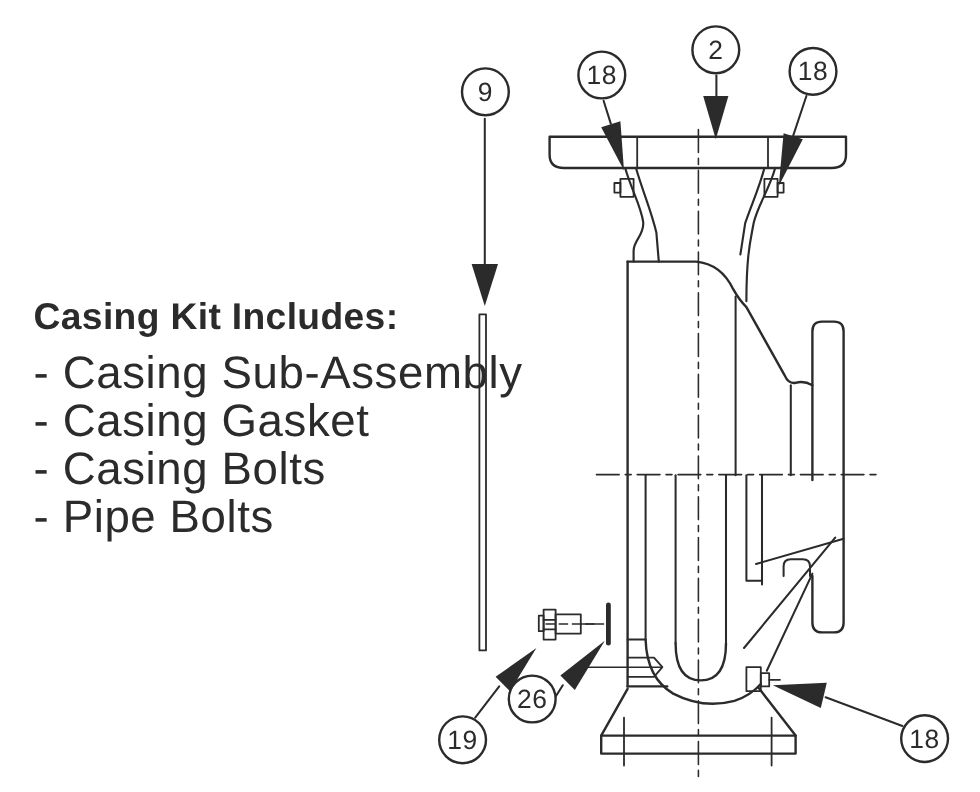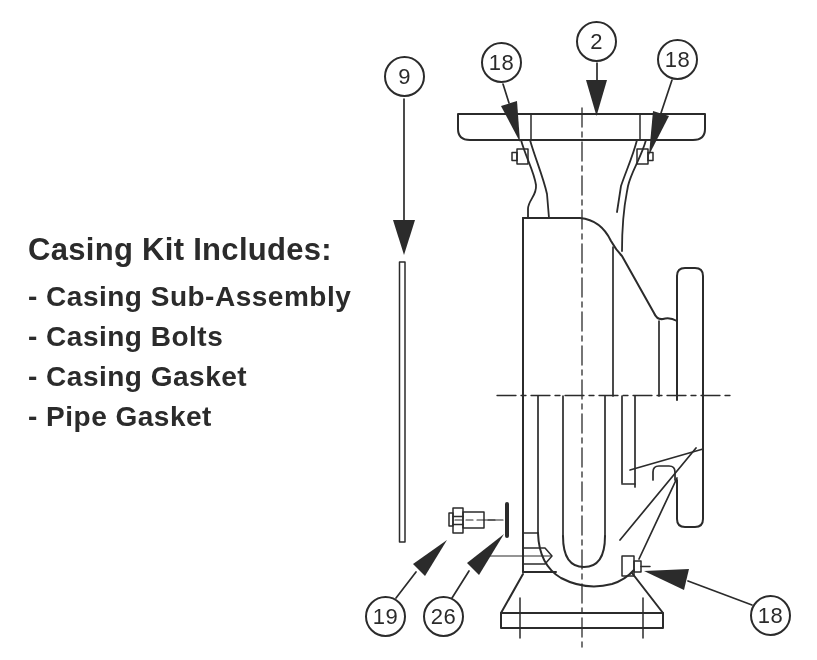--- a/index.html
+++ b/index.html
@@ -1,23 +1,23 @@
 <!DOCTYPE html>
 <html><head>
 <meta charset="utf-8">
 <style>
   html,body{margin:0;padding:0;background:#fff;}
   .page{
     position:relative;width:817px;height:660px;background:#fff;overflow:hidden;
     font-family:"Liberation Sans", sans-serif;color:#2b2b2b;
   }
   .drawing{position:absolute;left:0;top:0;}
-  .note{position:absolute;left:28px;top:232px;}
+  .note{position:absolute;left:28px;top:246px;}
   .note-title{font-size:31px;font-weight:bold;letter-spacing:.3px;margin:0 0 9px 0;white-space:nowrap;}
-  .note-line{font-size:28px;line-height:40px;letter-spacing:.5px;white-space:nowrap;font-weight:bold;}
+  .note-line{font-size:38px;line-height:40px;letter-spacing:.5px;white-space:nowrap;}
   .callout{
     position:absolute;width:41px;height:41px;box-sizing:border-box;
     border:2px solid #2b2b2b;border-radius:50%;background:#fff;
     display:flex;align-items:center;justify-content:center;
     font-size:22px;letter-spacing:.5px;
   }
 </style>
 </head>
 <body>
 
@@ -136,26 +136,26 @@
           <path d="M752,605 L688,581"></path>
           <polygon stroke="none" fill="#2b2b2b" points="689,569 684,590 644,571"></polygon>
         </g>
       </g>
     </g>
   </svg>
 
   <div class="note">
     <div class="note-title">Casing Kit Includes:</div>
     <div class="note-line">- Casing Sub-Assembly</div>
+    <div class="note-line">- Casing Gasket</div>
     <div class="note-line">- Casing Bolts</div>
-    <div class="note-line">- Casing Gasket</div>
-    <div class="note-line">- Pipe Gasket</div>
+    <div class="note-line">- Pipe Bolts</div>
   </div>
 
   <div class="callout" style="left:384px;top:56px">9</div>
   <div class="callout" style="left:481px;top:42px">18</div>
   <div class="callout" style="left:576px;top:21px">2</div>
   <div class="callout" style="left:657px;top:39px">18</div>
   <div class="callout" style="left:365px;top:596px">19</div>
-  <div class="callout" style="left:423px;top:596px">26</div>
+  <div class="callout" style="left:423px;top:562px">26</div>
   <div class="callout" style="left:750px;top:595px">18</div>
 
 </div>
 
 </body></html>

